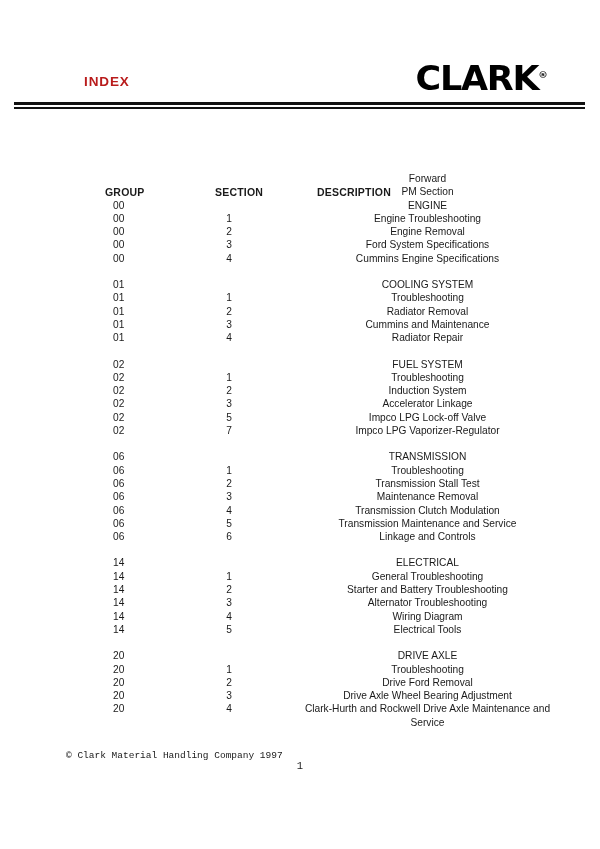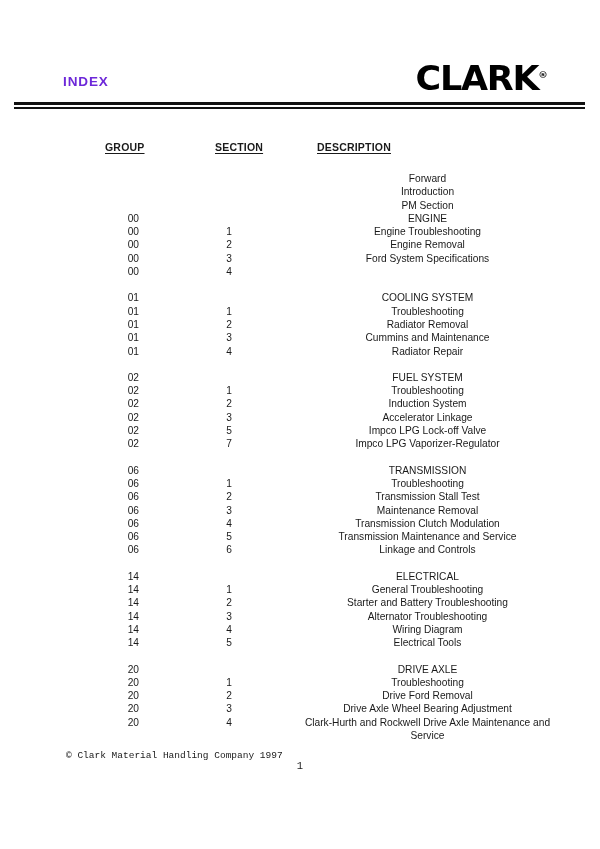--- a/index.html
+++ b/index.html
@@ -26,26 +26,26 @@
   
   .header {
     position: absolute;
     left: 0;
     top: 62px;
     width: 600px;
     height: 46px;
   }
   .doc-title {
     position: absolute;
-    left: 63px;
+    left: 84px;
     top: 12px;
     font-size: 13.5px;
     font-weight: bold;
     letter-spacing: 0.9px;
-    color: #6d28d9;
+    color: #b91c1c;
   }
   .brand {
     position: absolute;
     right: 52px;
     top: 0px;
     font-size: 33px;
     font-weight: bold;
     font-family: "DejaVu Sans", sans-serif;
     letter-spacing: -1.2px;
     color: #000;
@@ -82,24 +82,24 @@
     position: absolute;
     left: 0;
     top: 141px;
     width: 600px;
     height: 14px;
     font-size: 10.5px;
     font-weight: bold;
   }
   .col-heads span {
     position: absolute;
-    text-decoration: underline;
     text-underline-offset: 2px;
     letter-spacing: 0.2px;
     white-space: nowrap;
+    margin-top: 45px;
   }
   .ch-group   { left: 105px; }
   .ch-section { left: 215px; }
   .ch-desc    { left: 317px; }
 
   
   .index-table {
     position: absolute;
     left: 0;
     top: 172px;
@@ -112,21 +112,21 @@
   .row {
     position: relative;
     height: 13.3px;
     line-height: 13.3px;
     white-space: nowrap;
   }
   .row .c-group {
     position: absolute;
     left: 113px;
     width: 26px;
-    text-align: right;
+    text-align: left;
   }
   .row .c-section {
     position: absolute;
     left: 214px;
     width: 30px;
     text-align: center;
   }
   .row .c-desc {
     position: absolute;
     left: 300px;
@@ -183,25 +183,20 @@
   <div class="index-table" id="index-table">
       <div class="group-block">
         <div class="row">
           <span class="c-group"></span>
           <span class="c-section"></span>
           <span class="c-desc">Forward</span>
         </div>
         <div class="row">
           <span class="c-group"></span>
           <span class="c-section"></span>
-          <span class="c-desc">Introduction</span>
-        </div>
-        <div class="row">
-          <span class="c-group"></span>
-          <span class="c-section"></span>
           <span class="c-desc">PM Section</span>
         </div>
         <div class="row">
           <span class="c-group">00</span>
           <span class="c-section"></span>
           <span class="c-desc">ENGINE</span>
         </div>
         <div class="row">
           <span class="c-group">00</span>
           <span class="c-section">1</span>
@@ -213,20 +208,21 @@
           <span class="c-desc">Engine Removal</span>
         </div>
         <div class="row">
           <span class="c-group">00</span>
           <span class="c-section">3</span>
           <span class="c-desc">Ford System Specifications</span>
         </div>
         <div class="row">
           <span class="c-group">00</span>
           <span class="c-section">4</span>
+          <span class="c-desc">Cummins Engine Specifications</span>
         </div>
       </div>
       <div class="group-block">
         <div class="row">
           <span class="c-group">01</span>
           <span class="c-section"></span>
           <span class="c-desc">COOLING SYSTEM</span>
         </div>
         <div class="row">
           <span class="c-group">01</span>

